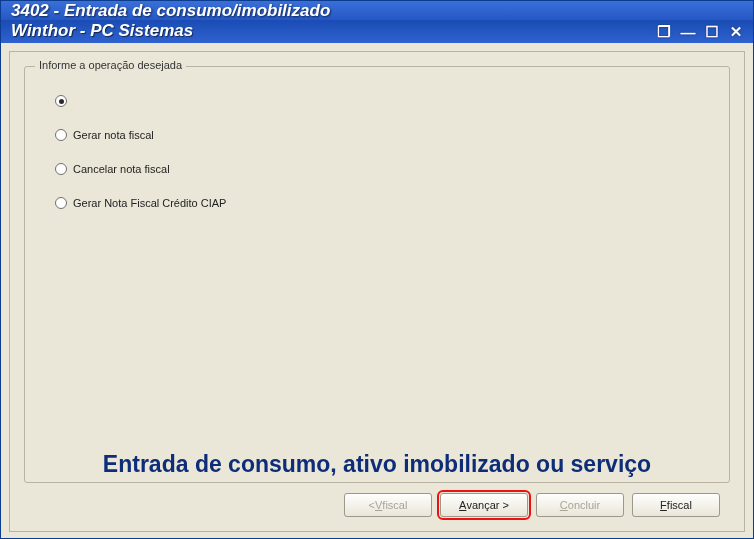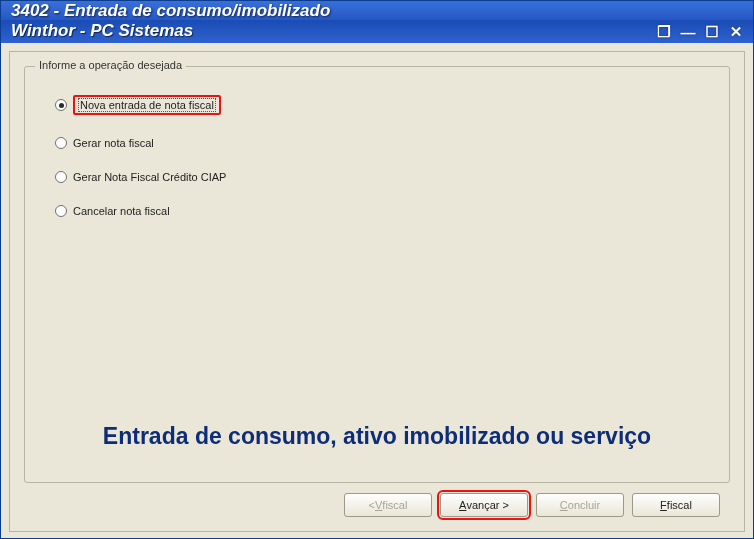--- a/index.html
+++ b/index.html
@@ -119,21 +119,21 @@
     padding: 2px 4px;
     border-radius: 2px;
   }
   .dotted-focus {
     outline: 1px dotted #555;
     outline-offset: 0px;
     padding: 0 1px;
   }
   .big-text {
     position: absolute;
-    bottom: 32px;
+    bottom: 4px;
     left: 0;
     right: 0;
     text-align: center;
     font-size: 23px;
     font-weight: bold;
     color: #0d2d78;
   }
   .button-bar {
     display: flex;
     justify-content: flex-end;
@@ -185,38 +185,35 @@
   <div class="content-outer">
     <div class="content-panel">
 
       <div class="groupbox">
         <div class="groupbox-legend">Informe a operação desejada</div>
 
         <div class="radio-row">
           <span class="radio-outer">
               <span class="radio-dot"></span>
             </span>
-          <span class="highlight-red">
-            <span class="dotted-focus">Nova entrada de nota fiscal</span>
-          </span>
         </div>
 
         <div class="radio-row">
           <span class="radio-outer"></span>
           <span>Gerar nota fiscal</span>
         </div>
 
         <div class="radio-row">
           <span class="radio-outer"></span>
+          <span>Cancelar nota fiscal</span>
+        </div>
+
+        <div class="radio-row">
+          <span class="radio-outer"></span>
           <span>Gerar Nota Fiscal Crédito CIAP</span>
-        </div>
-
-        <div class="radio-row">
-          <span class="radio-outer"></span>
-          <span>Cancelar nota fiscal</span>
         </div>
 
         <div class="big-text">Entrada de consumo, ativo imobilizado ou serviço</div>
       </div>
 
       <div class="button-bar">
         <div class="btn disabled">
           <span>&lt; </span>
             <span class="ul">V</span>
             <span>fiscal</span>

